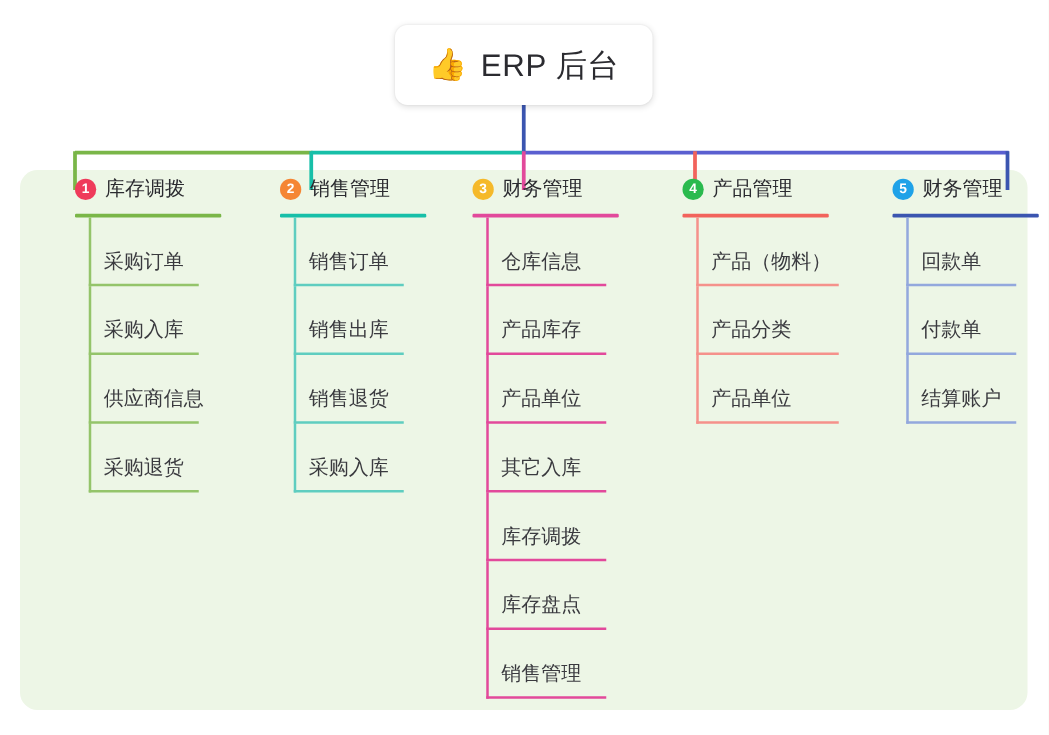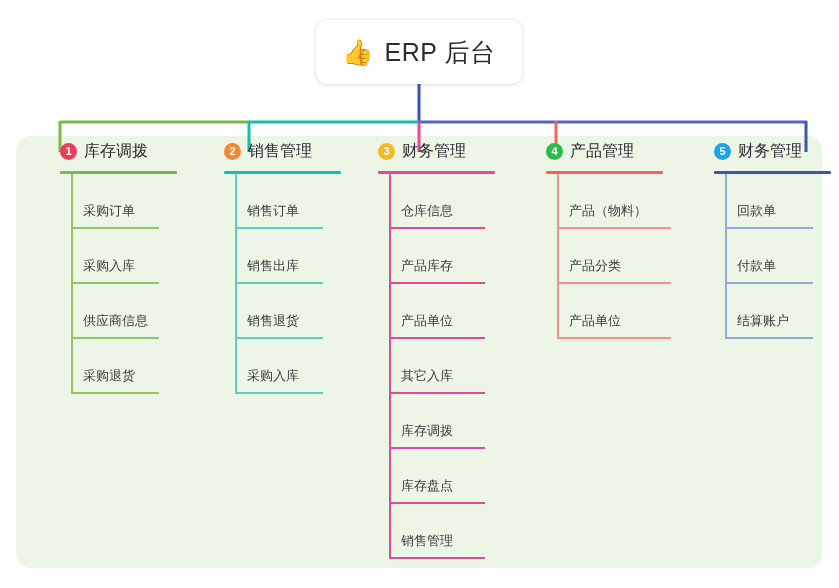--- a/index.html
+++ b/index.html
@@ -139,21 +139,21 @@
     position: absolute;
     left: 0;
     bottom: 0;
     height: 1.6px;
     width: 100%;
   }
   .item .label {
     position: absolute;
     left: 12px;
     bottom: 9px;
-    font-size: 13px;
+    font-size: 16px;
     color: #3a3a3f;
     white-space: nowrap;
   }
   
   .col-w3 .item { width: 96px; }
   .col-w4 .item { width: 114px; text-align: center; }
 </style>
 </head>
 <body>
 

